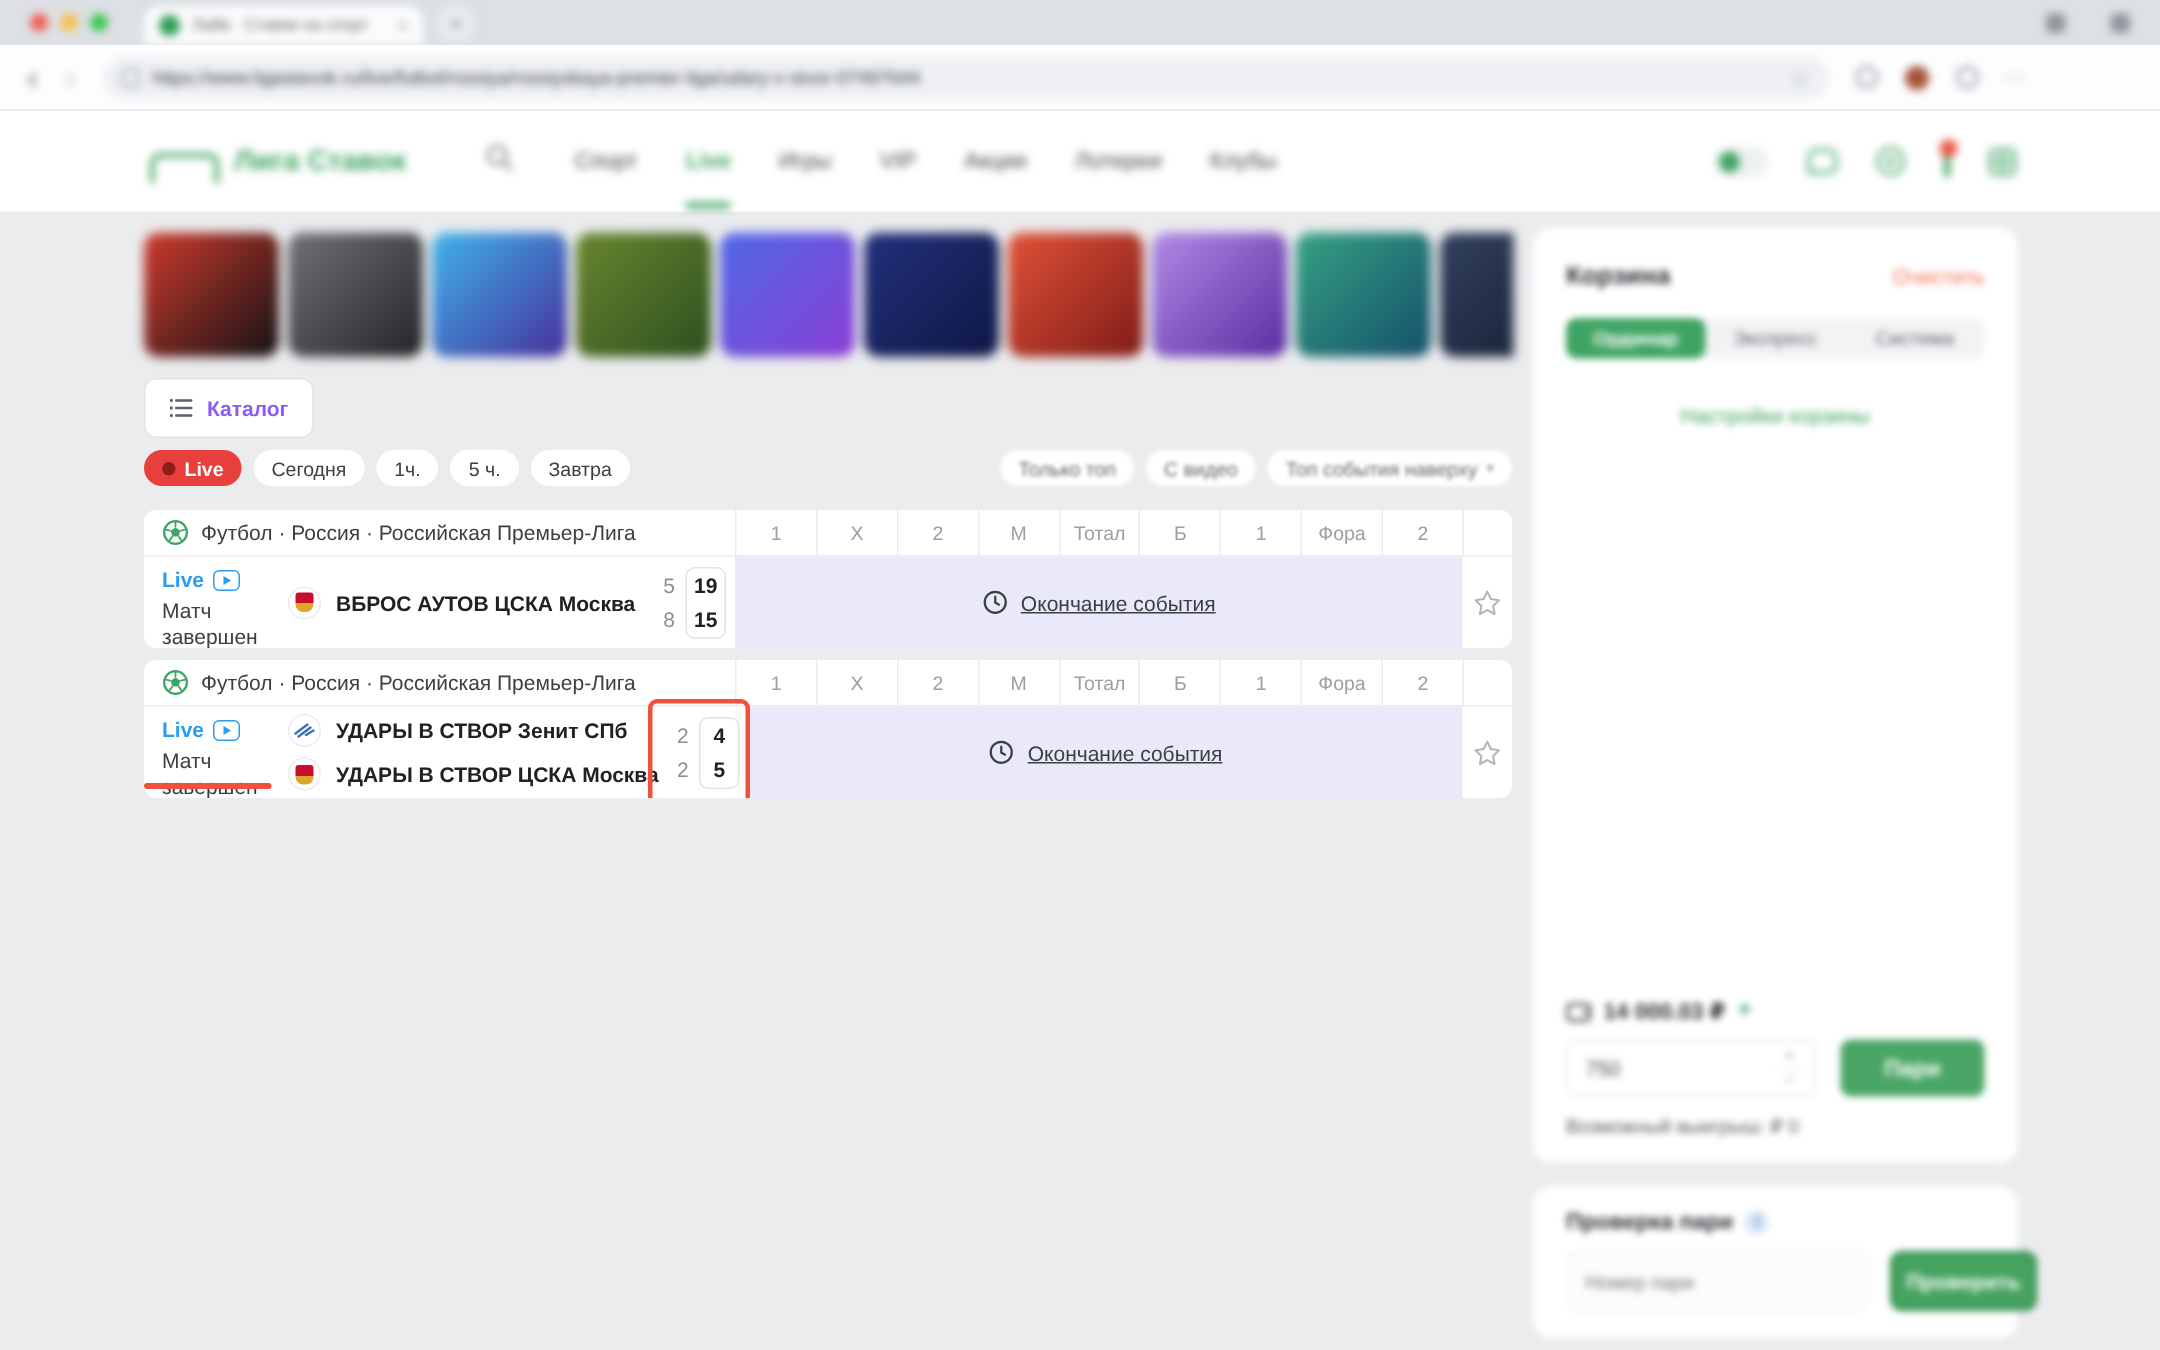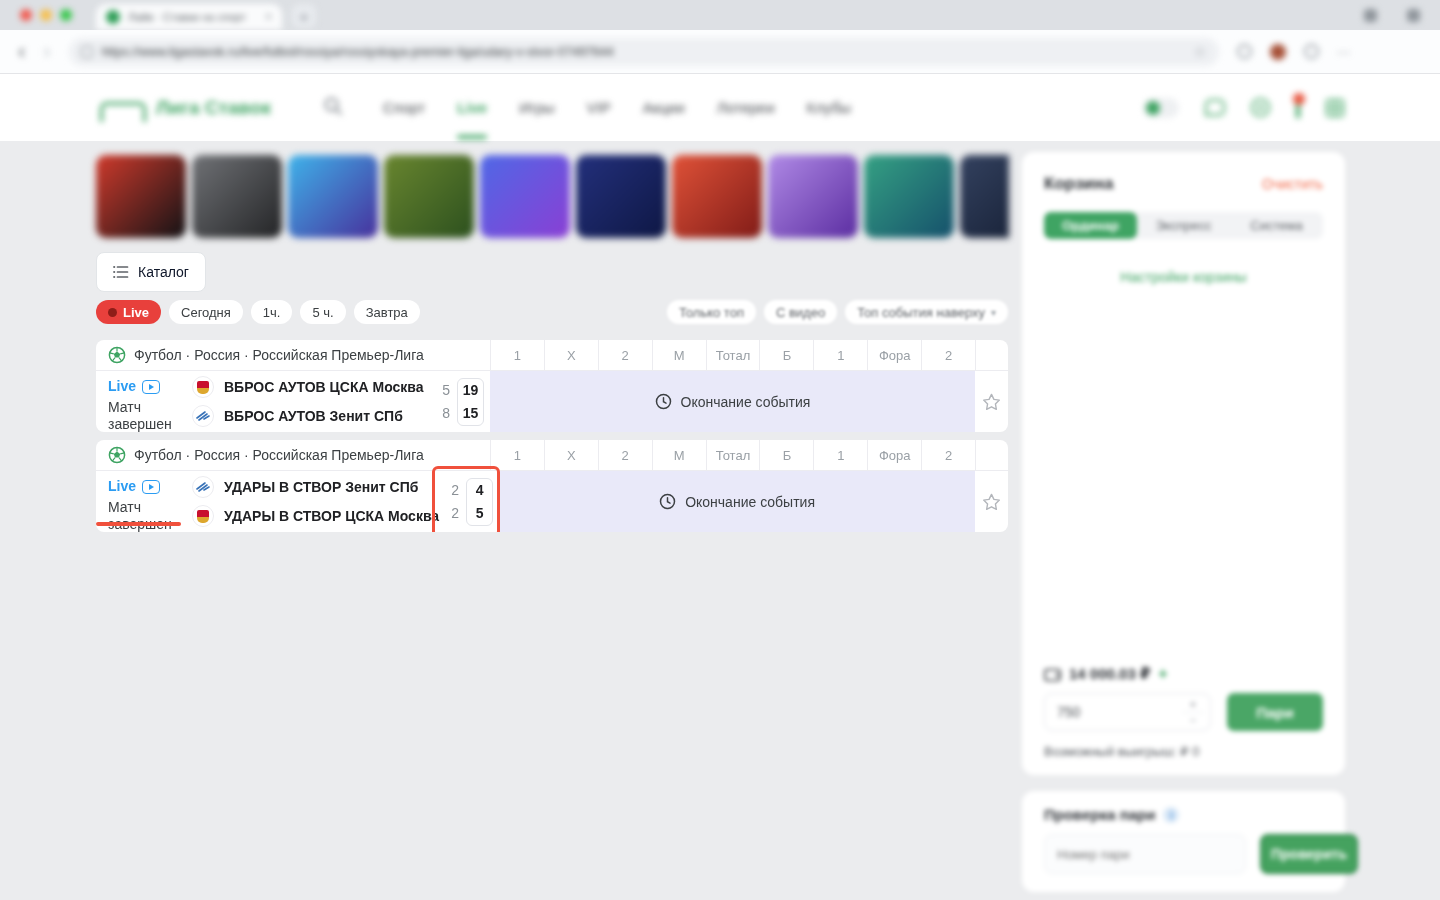--- a/index.html
+++ b/index.html
@@ -59,21 +59,21 @@
   .grid-ico{width:18px;height:18px;border:2px solid #3fa463;border-radius:3px;position:relative;}
   .grid-ico::before{content:"";position:absolute;left:50%;top:0;bottom:0;width:2px;background:#3fa463;transform:translateX(-50%);}
   .grid-ico::after{content:"";position:absolute;top:50%;left:0;right:0;height:2px;background:#3fa463;transform:translateY(-50%);}
 
   
   .banners{position:absolute;left:96px;top:155px;width:913px;height:83px;display:flex;gap:6px;overflow:hidden;}
   .banner{flex:0 0 90px;height:83px;border-radius:10px;background:#555;}
 
   
   .catalog-row{position:absolute;left:96px;top:252px;display:flex;gap:14px;align-items:center;}
-  .catalog-btn{height:40px;background:#fff;border:1px solid #e2e5e8;border-radius:8px;display:flex;align-items:center;gap:9px;padding:0 16px;font-size:14px;color:#0f172a;cursor:pointer;}
+  .catalog-btn{height:40px;background:#fff;border:1px solid #e2e5e8;border-radius:8px;display:flex;align-items:center;gap:9px;padding:0 16px;font-size:14px;color:#8b5cf6;cursor:pointer;font-weight:bold;}
   .league-chip{height:40px;background:#3fa064;border-radius:21px;display:flex;align-items:center;gap:14px;padding:0 20px;color:#fff;font-weight:bold;font-size:14px;}
   .chip-close{opacity:.75;font-size:15px;font-weight:normal;cursor:pointer;}
 
   
   .filter-row{position:absolute;left:96px;top:300px;width:912px;display:flex;gap:8px;align-items:center;}
   .pill{height:24px;padding:0 12px;border-radius:12px;background:#fff;font-size:13px;color:#3c4043;display:flex;align-items:center;gap:6px;cursor:pointer;white-space:nowrap;}
   .pill.live{background:#e8403c;color:#fff;font-weight:bold;}
   .live-dot{width:9px;height:9px;border-radius:50%;background:#8f1d18;}
   .right-pills{margin-left:auto;display:flex;gap:8px;}
   .right-pills .pill{color:#5f6368;}
@@ -95,21 +95,21 @@
   .play-ico::after{content:"";width:0;height:0;border-left:5px solid #2b9cf2;border-top:3.5px solid transparent;border-bottom:3.5px solid transparent;margin-left:1px;}
   .status-text{width:72px;margin-top:4px;}
   .teams-cell{flex:0 0 244px;display:flex;flex-direction:column;justify-content:center;gap:7px;padding-left:6px;}
   .team-line{display:flex;align-items:center;gap:10px;}
   .team-logo{width:22px;height:22px;border-radius:50%;border:1px solid #ececf0;background:#fff;display:flex;align-items:center;justify-content:center;flex:0 0 auto;}
   .cska-badge{width:12px;height:13px;border-radius:2px 2px 5px 5px;background:linear-gradient(180deg,#c8102e 54%,#dda72e 54%);}
   .team-name{font-weight:bold;font-size:14px;color:#202124;white-space:nowrap;}
   .score-cell{flex:0 0 60px;display:flex;align-items:center;position:relative;}
   .stat-col{width:20px;display:flex;flex-direction:column;gap:7px;align-items:flex-end;color:#8a9096;font-size:14px;}
   .total-box{width:27px;height:48px;margin-left:7px;border:1px solid #e1e3e8;border-radius:6px;display:flex;flex-direction:column;justify-content:center;align-items:center;gap:7px;font-size:14px;font-weight:bold;color:#202124;background:#fff;}
-  .odds-cell{flex:1;background:#e9e9f9;display:flex;align-items:center;justify-content:center;gap:9px;font-size:14px;color:#3c4043;}
+  .odds-cell{flex:1;background:#e9e9f9;display:flex;align-items:center;justify-content:center;gap:9px;font-size:14px;color:#3c4043;text-decoration:underline;}
   .star-cell{flex:0 0 33px;display:flex;align-items:center;justify-content:center;cursor:pointer;}
   .ann-underline{position:absolute;left:0;top:51px;width:85px;height:4px;background:#f0503c;border-radius:2px;z-index:5;}
   .ann-box{position:absolute;left:-7px;top:-5px;right:-1px;bottom:-5px;border:3px solid #f0503c;border-radius:6px;z-index:5;pointer-events:none;}
 
   
   .sidebar{position:absolute;left:1022px;top:152px;width:323px;}
   .bs-card{background:#fff;border-radius:12px;position:relative;height:623px;}
   .bs-head{display:flex;justify-content:space-between;align-items:center;padding:22px 22px 0;}
   .bs-title{font-size:17px;font-weight:bold;color:#2d3136;}
   .bs-clear{font-size:14px;color:#f26a4b;cursor:pointer;}
@@ -294,28 +294,20 @@
       </div>
       <div class="status-text">Матч завершен</div>
     </div>
     <div class="teams-cell">
       <div class="team-line">
         <span class="team-logo">
               <span class="cska-badge"></span>
             </span>
         <span class="team-name">ВБРОС АУТОВ ЦСКА Москва</span>
       </div>
-      <div class="team-line">
-        <span class="team-logo">
-              <svg width="14" height="10" viewBox="0 0 14 10">
-                <path d="M1 7 L9 1 M3 9 L11 3 M8 8 L13 5" stroke="#3973b8" stroke-width="1.6" fill="none" stroke-linecap="round"></path>
-              </svg>
-            </span>
-        <span class="team-name">ВБРОС АУТОВ Зенит СПб</span>
-      </div>
     </div>
     <div class="score-cell">
       <div class="stat-col">
         <span>5</span>
         <span>8</span>
       </div>
       <div class="total-box">
         <span>19</span>
         <span>15</span>
       </div>

